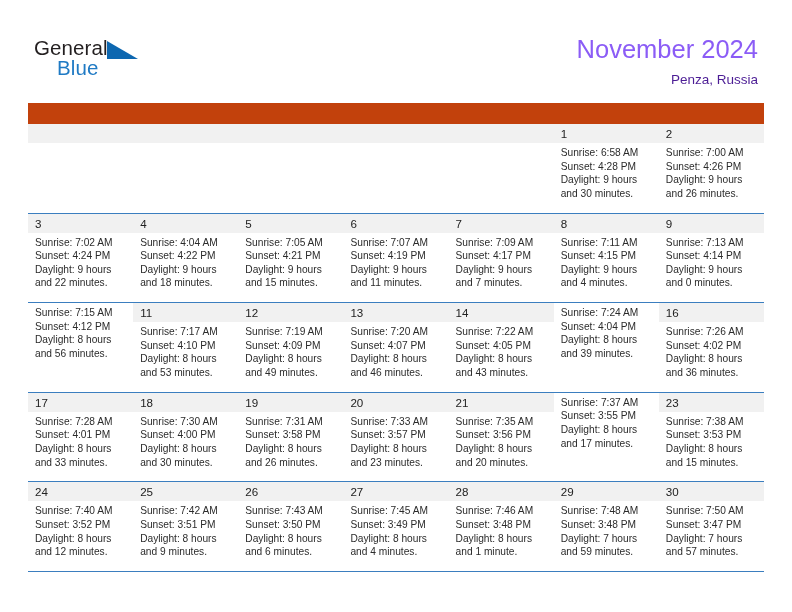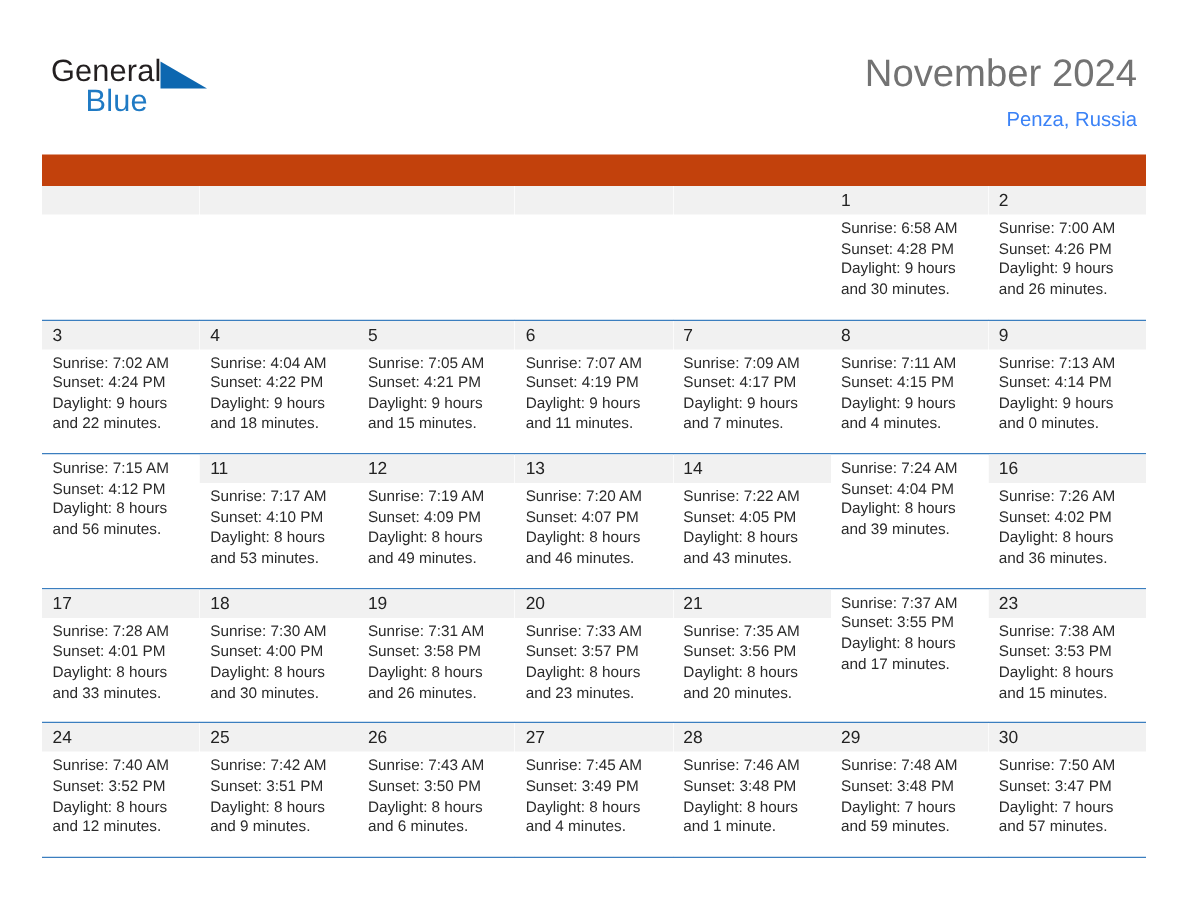--- a/index.html
+++ b/index.html
@@ -68,29 +68,29 @@
   }
 
   .title-block {
     position: absolute;
     right: 34px;
     top: 33px;
     text-align: right;
   }
   .cal-title {
     font-size: 25.5px;
-    color: #737373;
+    color: #8b5cf6;
     line-height: 32px;
     white-space: nowrap;
     font-weight: normal;
     margin: 0;
   }
   .cal-subtitle {
     font-size: 13.5px;
-    color: #3b82f6;
+    color: #4c1d95;
     line-height: 20px;
     white-space: nowrap;
     margin: 5px 0 0 0;
     font-weight: normal;
   }
 
   
   .calendar {
     position: absolute;
     left: 28px;

